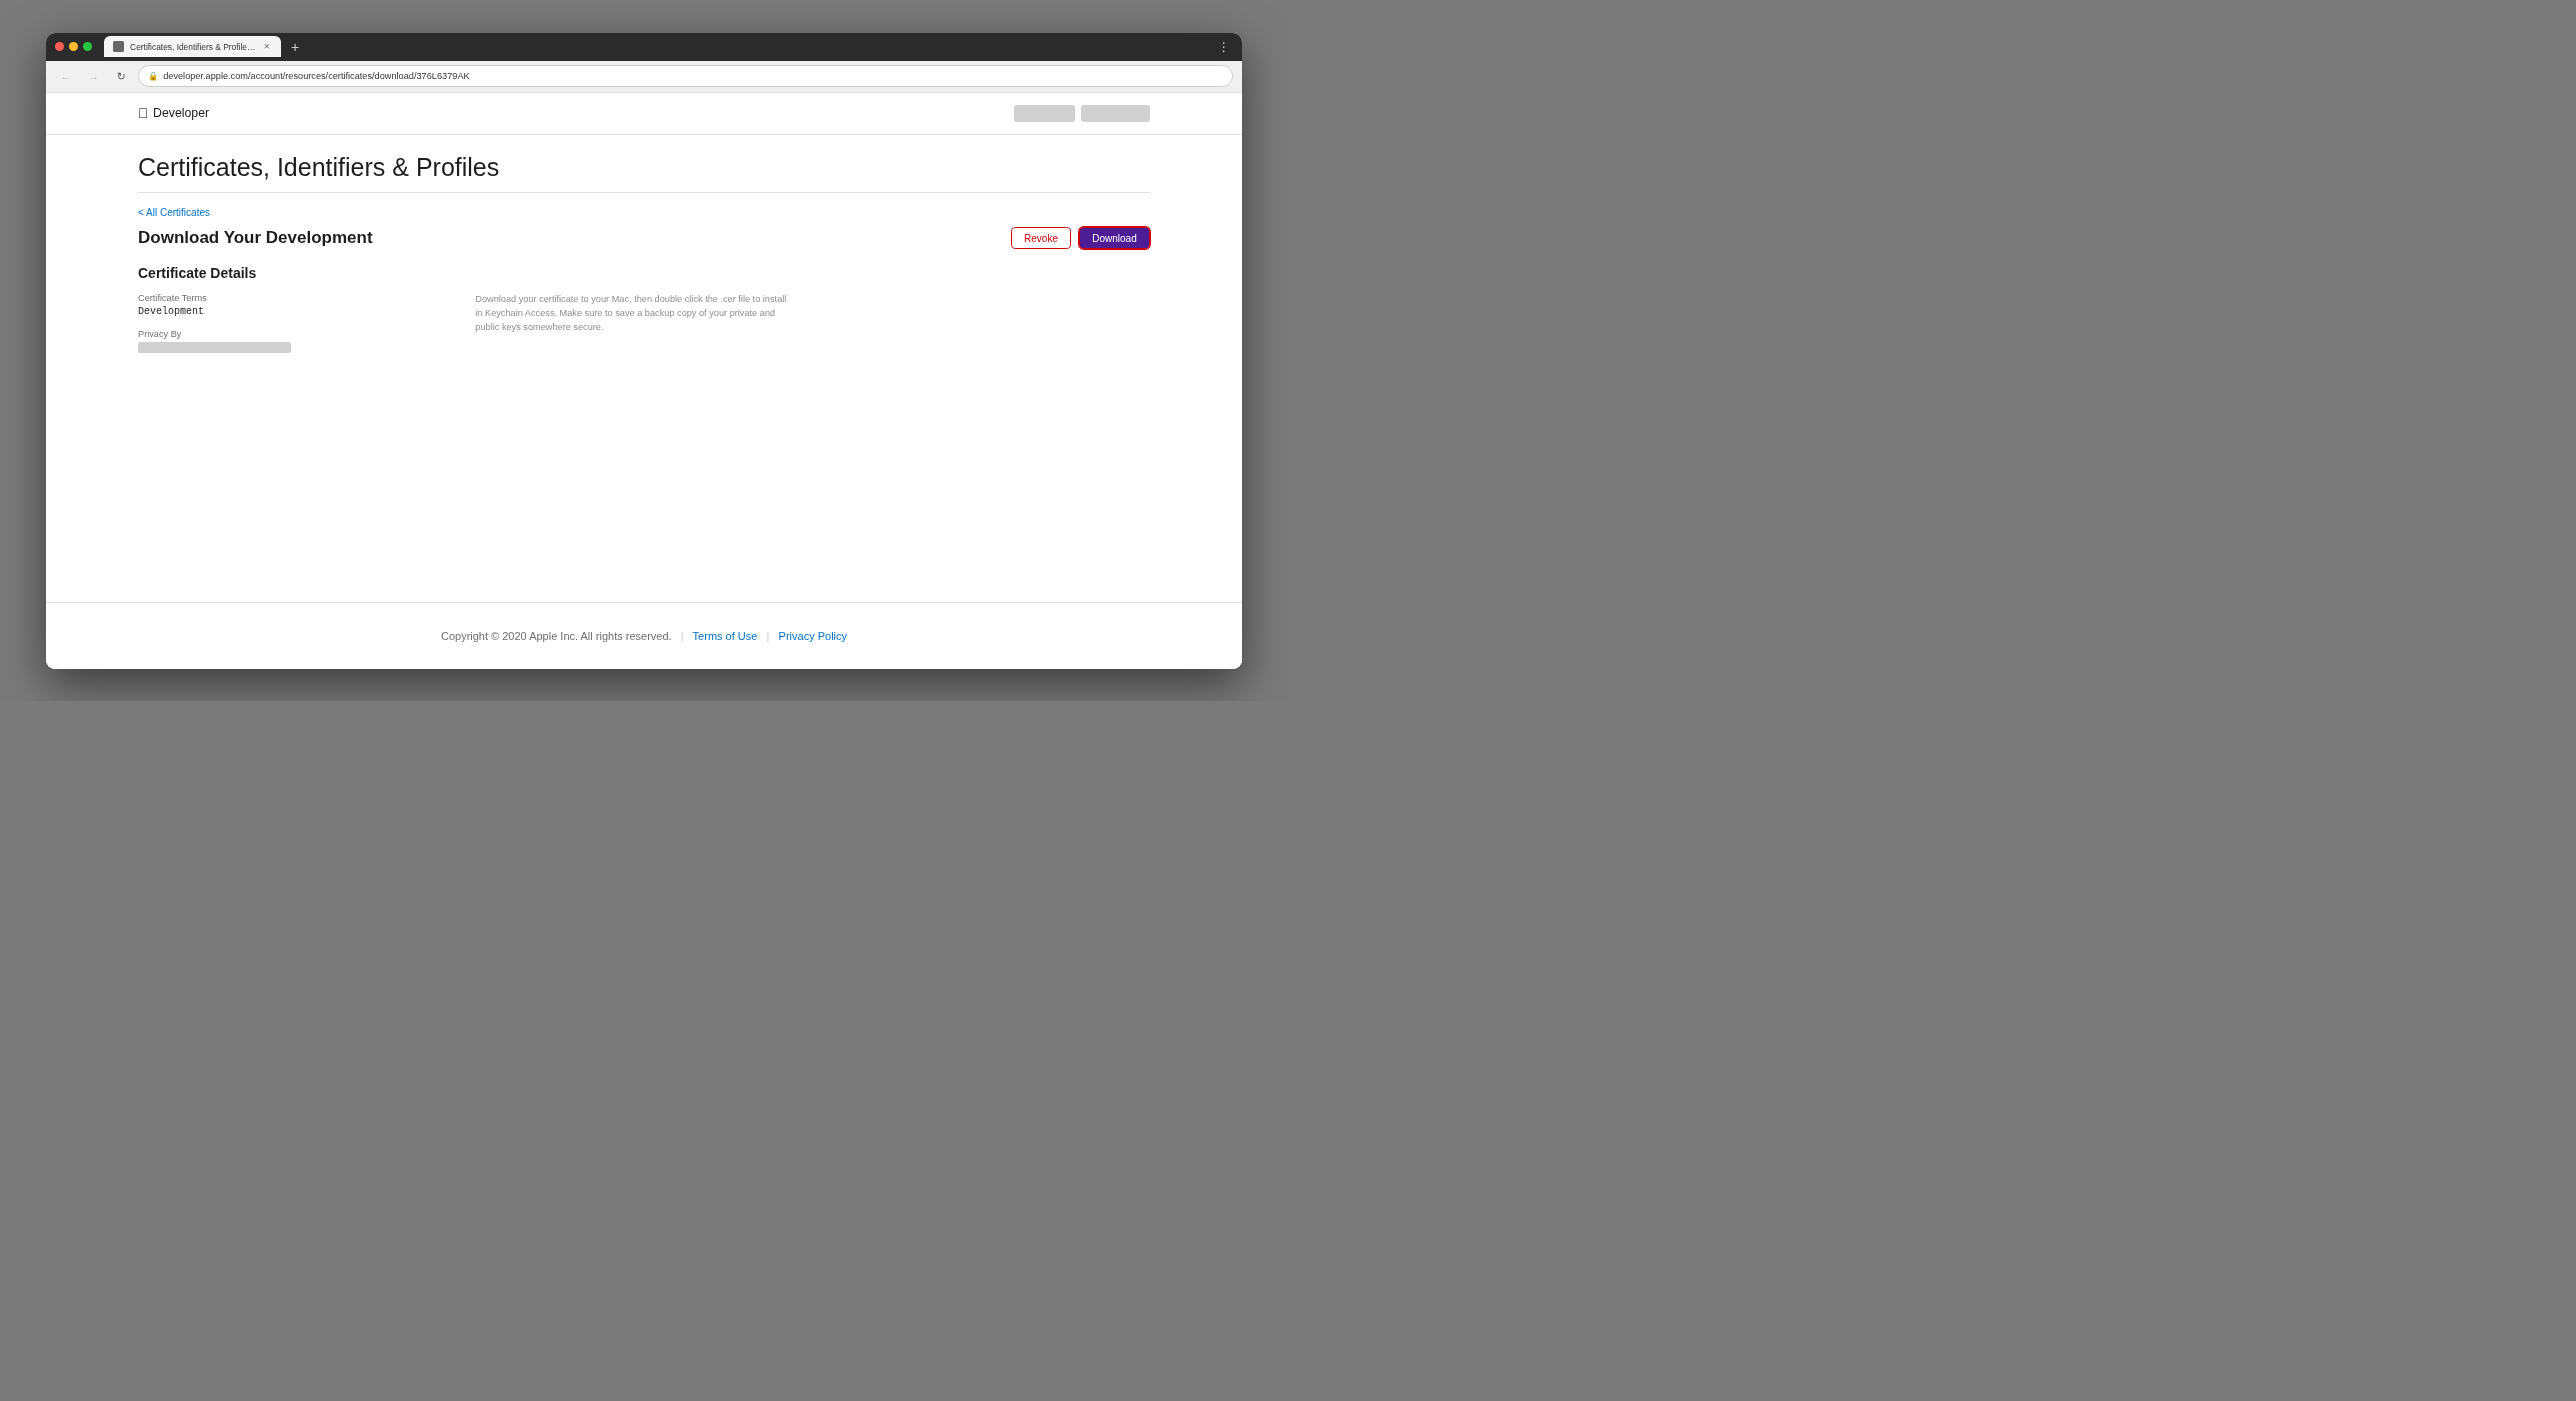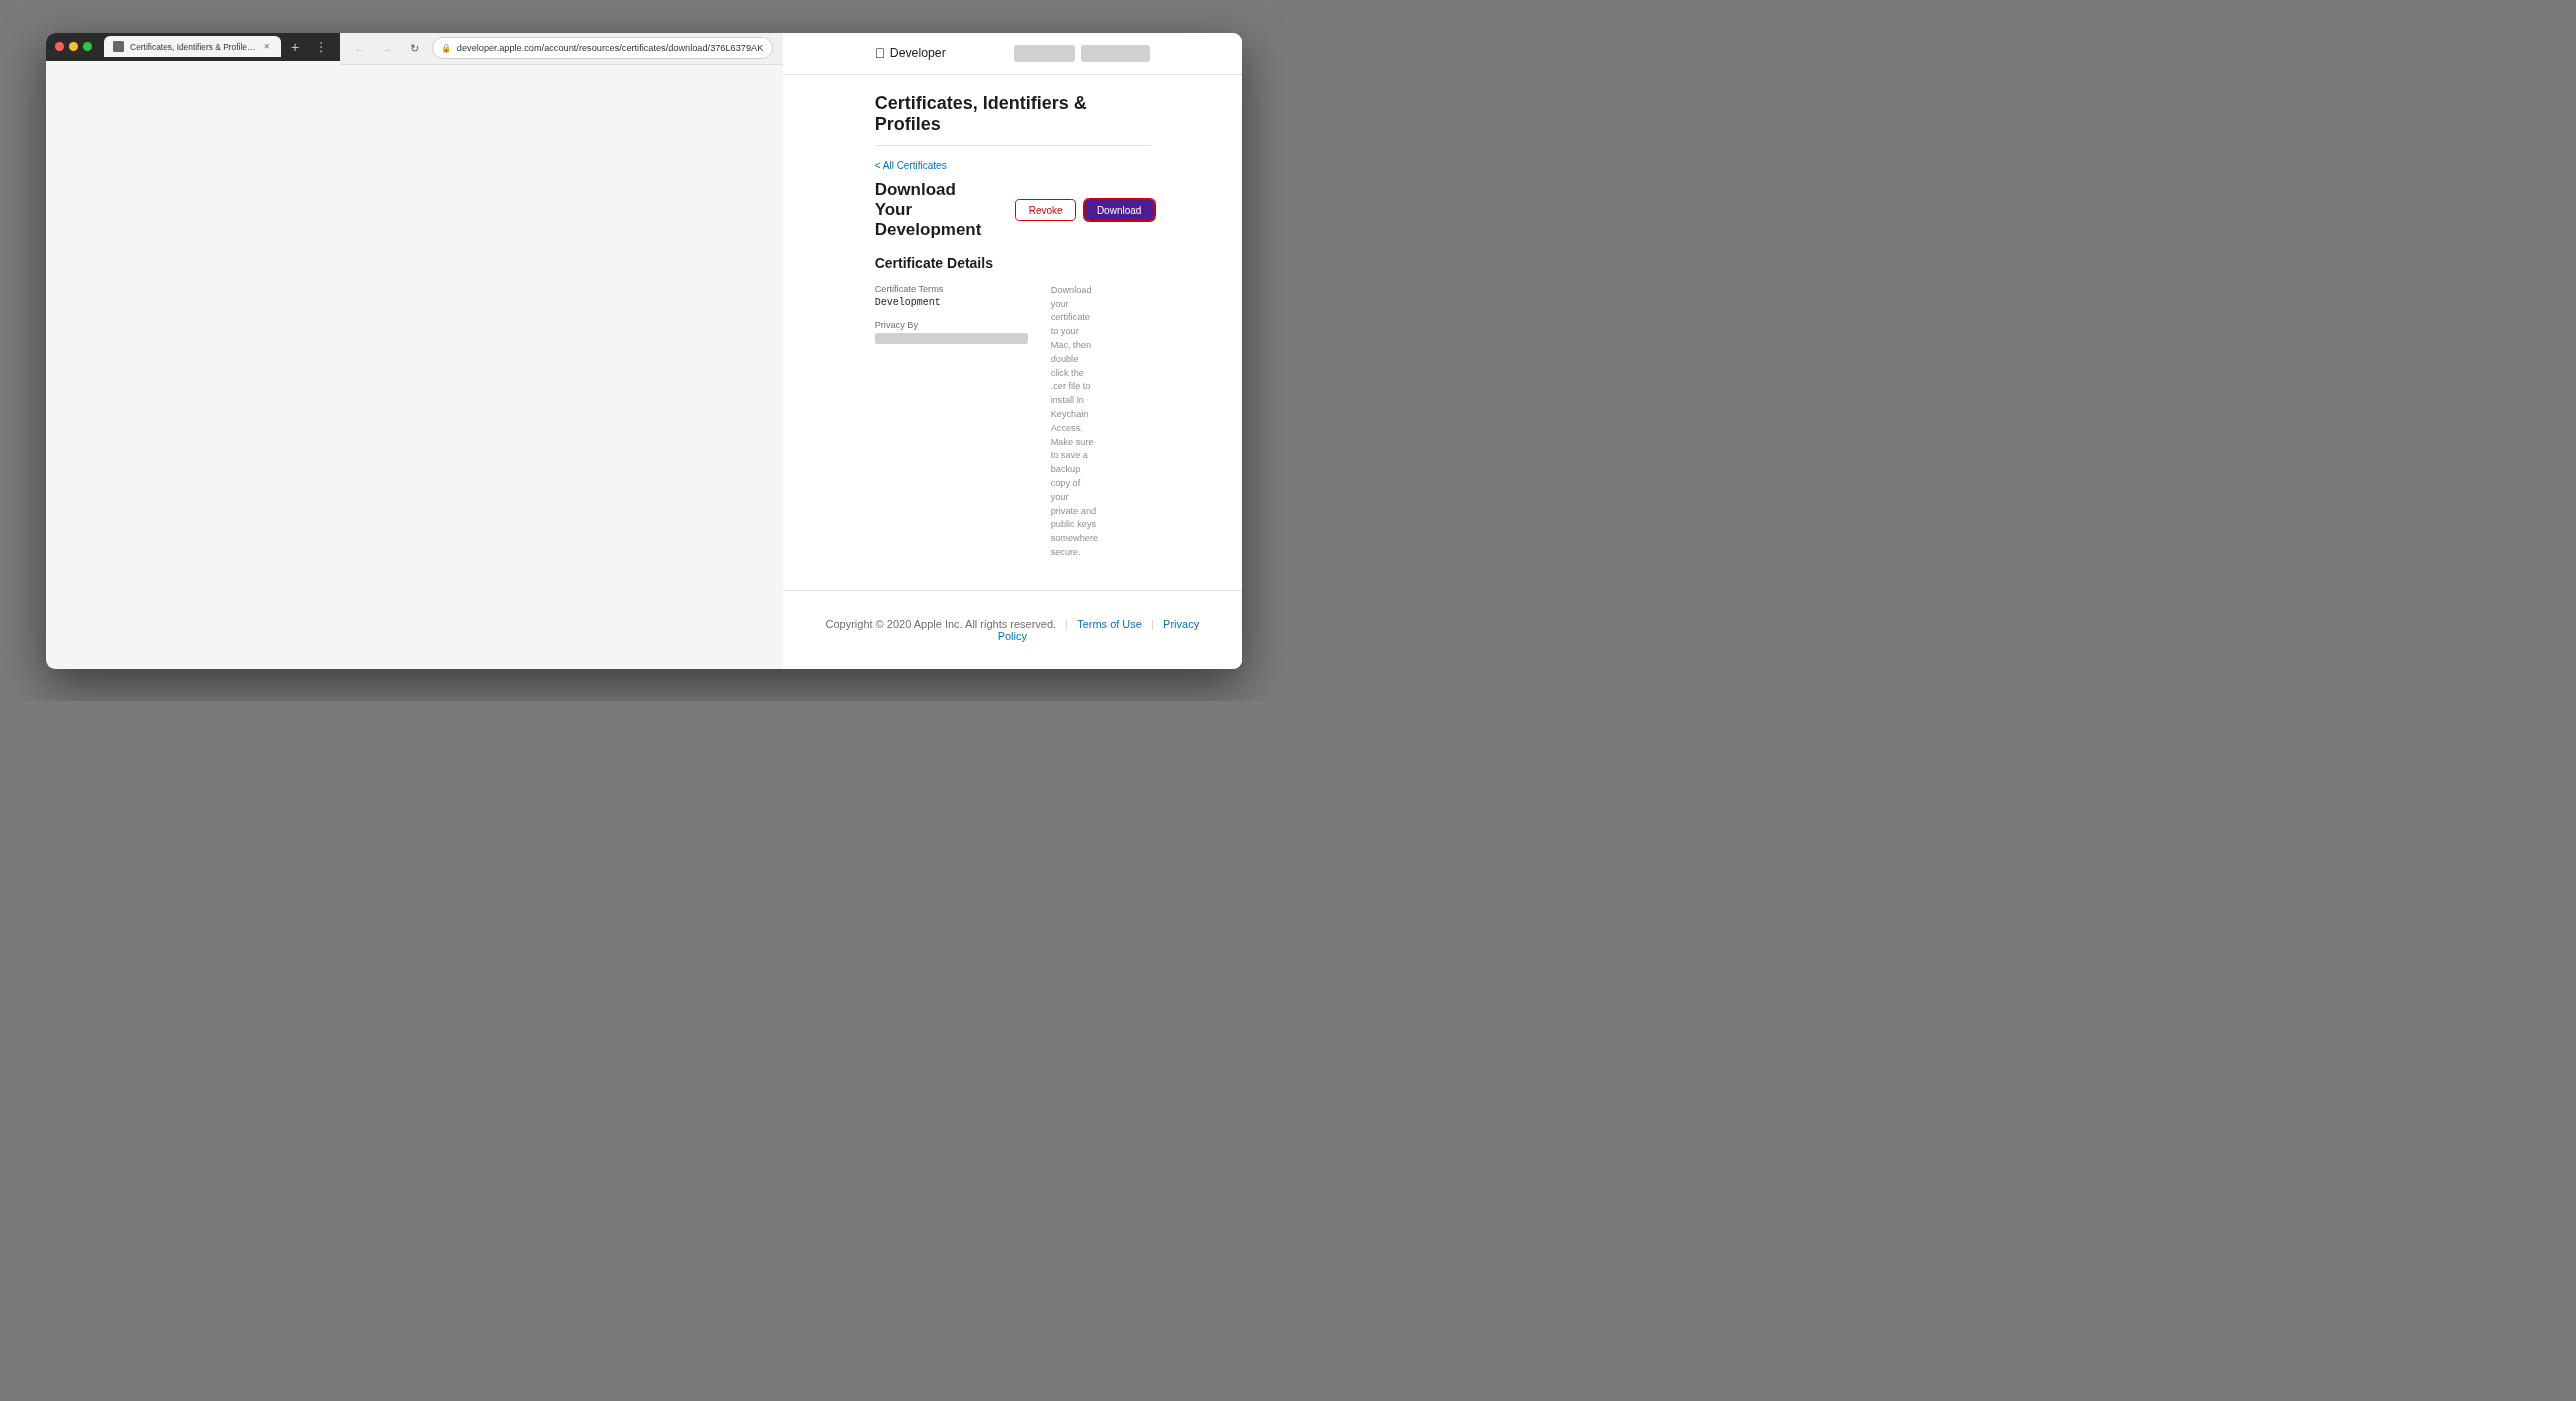--- a/index.html
+++ b/index.html
@@ -15,21 +15,21 @@
     }
 
     .browser-window {
       width: 1196px;
       height: 636px;
       background: #f5f5f5;
       border-radius: 9.2px;
       overflow: hidden;
       box-shadow: 0 15.3px 46px rgba(0,0,0,0.5);
       display: flex;
-      flex-direction: row;
+      flex-direction: column;
     }
 
     
     .title-bar {
       background: #2b2b2b;
       height: 28px;
       display: flex;
       align-items: center;
       padding: 0 9.2px;
       gap: 6.1px;
@@ -221,22 +221,22 @@
       width: 69px;
     }
 
     
     .main-content {
       padding: 18.4px 92px;
       flex: 1;
     }
 
     .page-title {
-      font-size: 18px;
-      font-weight: 700;
+      font-size: 25px;
+      font-weight: 400;
       color: #1d1d1f;
       margin-bottom: 12.3px;
       border-bottom: 0.8px solid #e0e0e0;
       padding-bottom: 9.2px;
     }
 
     .breadcrumb-link {
       color: #0070c9;
       font-size: 10px;
       text-decoration: none;

